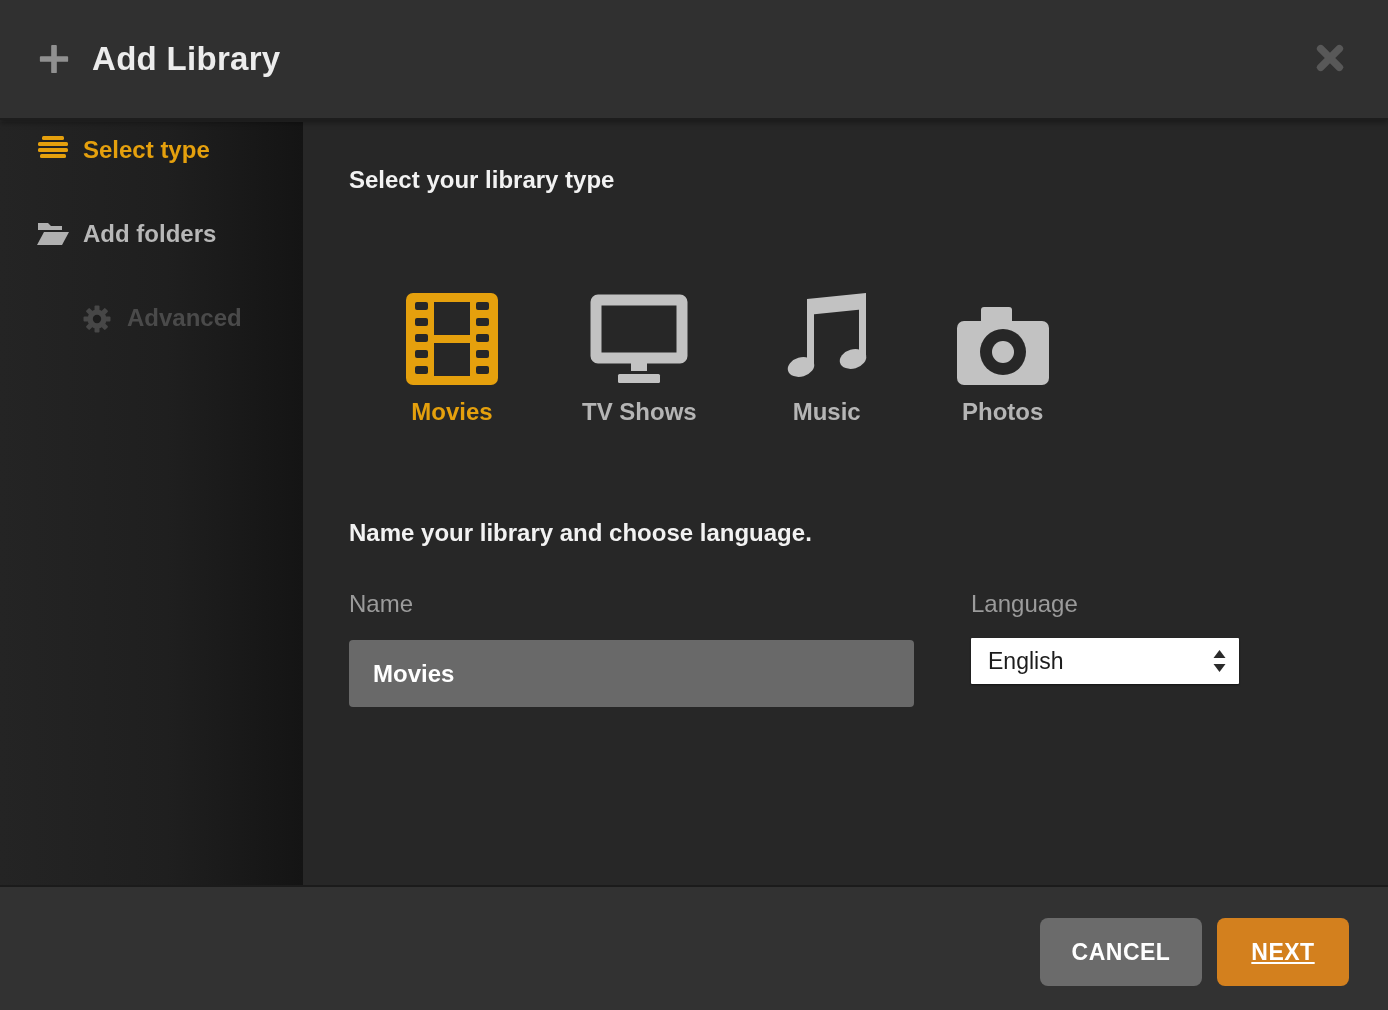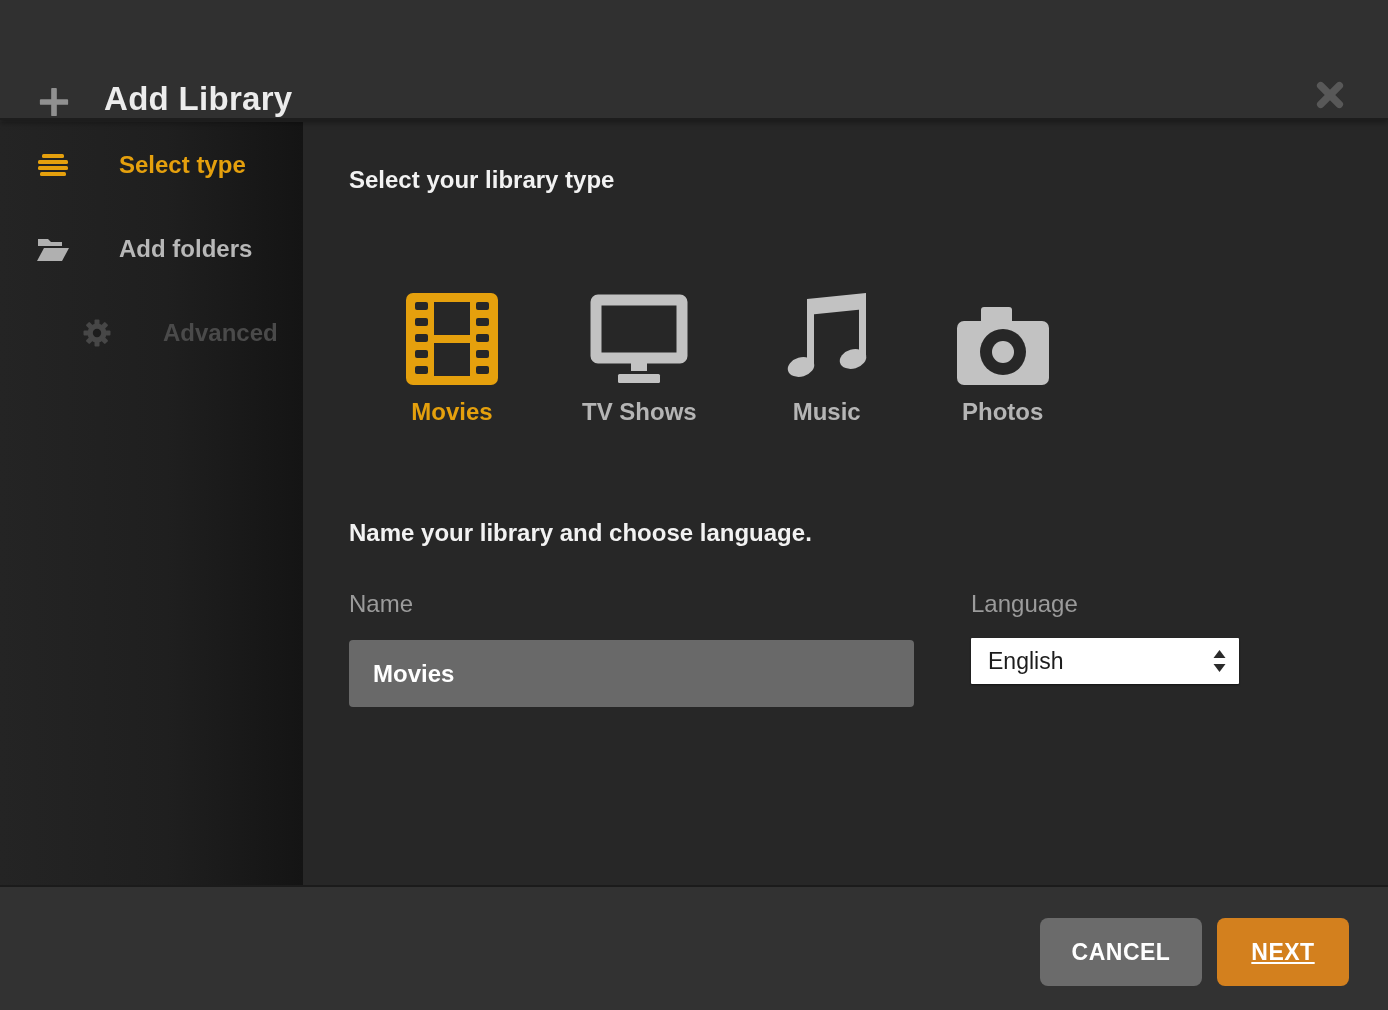--- a/index.html
+++ b/index.html
@@ -7,43 +7,42 @@
   body { font-family:"Liberation Sans", sans-serif; }
 
   .dialog {
     position:relative; width:1388px; height:1010px;
     background:#272727; overflow:hidden;
   }
 
   
   .hdr {
     position:absolute; top:0; left:0; right:0; height:120px;
-    background:#303030; display:flex; align-items:flex-end;
+    background:#303030; display:flex; align-items:center;
     padding:0 38px; z-index:5;
     border-bottom:2px solid #1d1d1d;
     box-shadow:0 3px 6px rgba(0,0,0,.35);
-    gap:12px;
   }
   .hdr .plus { margin-right:22px; display:flex; }
   .hdr h1 { font-size:33px; font-weight:600; color:#ececec; letter-spacing:.3px; }
   .close-btn {
     margin-left:auto; background:none; border:none; cursor:pointer;
     display:flex; padding:6px;
   }
 
   
   .side {
     position:absolute; top:122px; left:0; width:303px; bottom:125px;
     background:linear-gradient(to right,#242424 0%,#1f1f1f 55%,#141414 100%);
     padding-top:14px; z-index:1;
   }
   .side-item {
-    display:flex; align-items:center; height:58px; margin-bottom:26px;
+    display:flex; height:58px; margin-bottom:26px;
     padding-left:36px; cursor:pointer;
-    font-size:24px; font-weight:600; color:#b8b8b8;gap:36px;
+    font-size:24px; font-weight:600; color:#b8b8b8;
   }
   .side-item .sicon { width:34px; margin-right:13px; display:flex; justify-content:center; }
   .side-item.active { color:#e5a00d; }
   .side-item.disabled { color:#4a4a4a; cursor:default;margin-left:44px; }
 
   .lines-icon { display:flex; flex-direction:column; align-items:center; width:30px; }
   .lines-icon i { display:block; height:4px; border-radius:1.5px; background:#e5a00d; margin-bottom:2px; }
   .lines-icon i:nth-child(1){ width:22px; }
   .lines-icon i:nth-child(2){ width:30px; }
   .lines-icon i:nth-child(3){ width:30px; }

